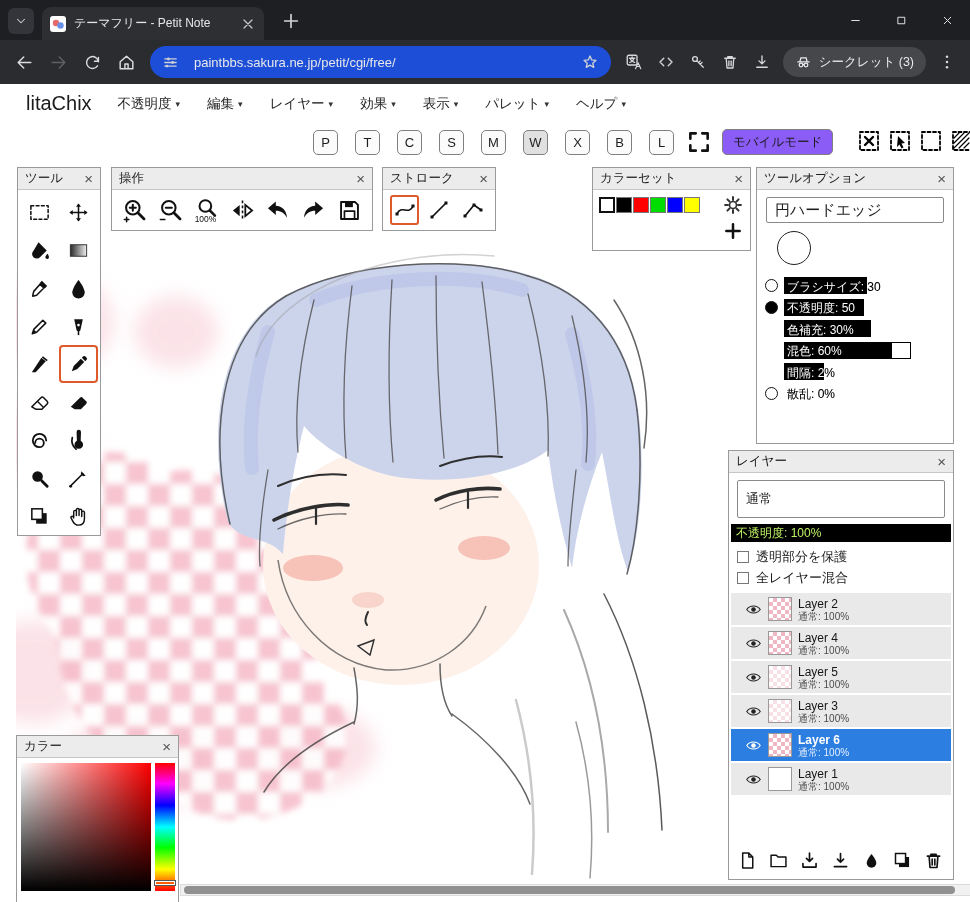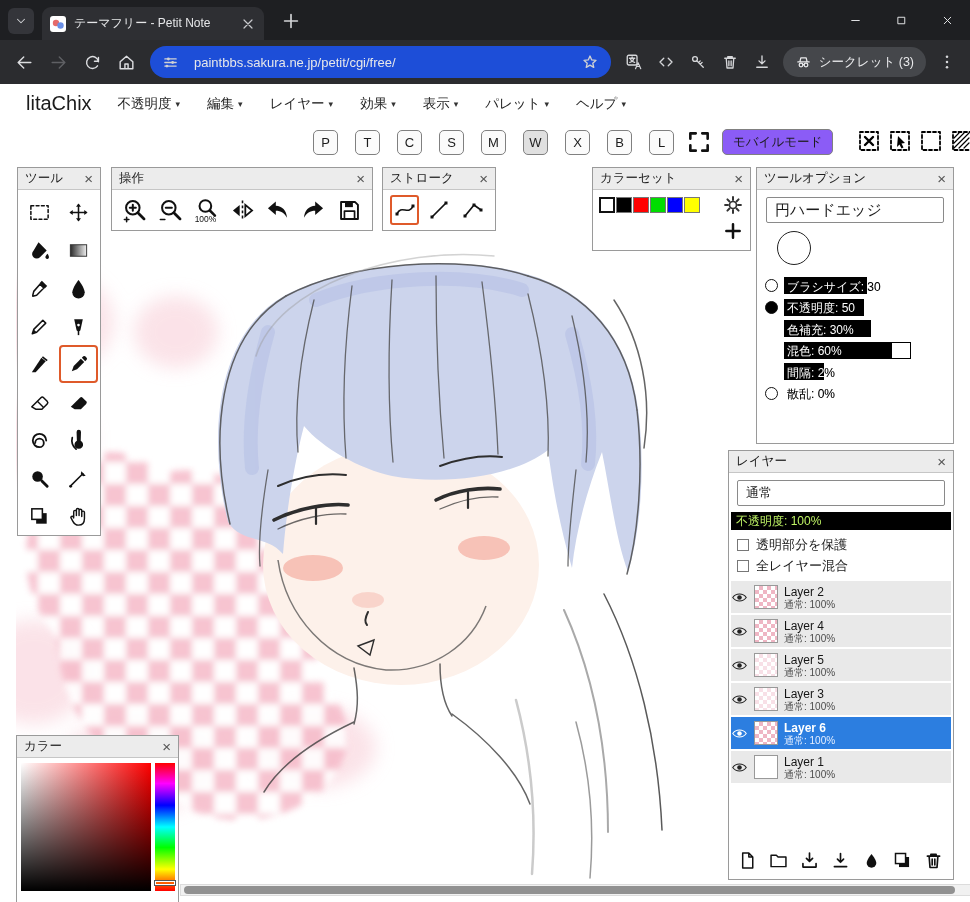--- a/index.html
+++ b/index.html
@@ -83,27 +83,27 @@
 #sliders{padding:6px 10px 0 8px}
 .srow{display:flex;align-items:center;height:21.5px}
 .radio{width:13px;height:13px;border:1.5px solid #111;border-radius:50%;margin-right:6px;flex:none;background:#fff}
 .radio.filled{background:#000}
 .rspace{width:19px;flex:none}
 .slider{flex:1;position:relative;height:17px;background:#fff}
 .sfill{position:absolute;left:0;top:0;bottom:0;background:#000}
 .strack{position:absolute;left:0;top:0;bottom:0;border:1px solid #000}
 .slabel{position:absolute;left:3px;top:1.5px;font-size:12px;color:#fff;mix-blend-mode:difference;white-space:nowrap}
 .layers-panel{left:712px;top:366px;width:226px;height:430px}
-.blend-mode{margin:7px 8px 6px;height:26px;border:1px solid #8a8a8a;border-radius:2px;font-size:13px;color:#1c1c1c;display:flex;align-items:center;padding:0 8px}
+.blend-mode{margin:7px 8px 6px;height:38px;border:1px solid #8a8a8a;border-radius:2px;font-size:13px;color:#1c1c1c;display:flex;align-items:center;padding:0 8px}
 .lopacity{margin:0 2px;height:18px;background:#000;color:#bef264;font-size:12px;display:flex;align-items:center;padding-left:5px}
 #layer-checks{padding:4px 8px 2px}
 .chk{display:flex;align-items:center;gap:7px;font-size:13px;color:#1c1c1c;height:21px}
 .chkbox{width:12px;height:12px;border:1px solid #777;background:#fff;flex:none}
 #layer-list{padding:3px 2px 0}
-.lrow{display:flex;align-items:center;gap:6px;height:32px;background:#e9e9e9;margin-bottom:2px;padding:0 0}
+.lrow{display:flex;align-items:center;gap:6px;height:32px;background:#e9e9e9;margin-bottom:2px;padding:0 14px}
 .lrow.selected{background:#2c7ee0}
 .leye{width:17px;height:17px;color:#222;flex:none}
 .lrow.selected .leye{color:#fff}
 .lthumb{width:24px;height:24px;background:#fff;border:1px solid #999;flex:none}
 .thumb-checker{background-color:#fff;background-image:linear-gradient(45deg,#efb6c4 25%,transparent 25%,transparent 75%,#efb6c4 75%),linear-gradient(45deg,#efb6c4 25%,transparent 25%,transparent 75%,#efb6c4 75%);background-position:0 0,4px 4px;background-size:8px 8px}
 .thumb-light{background-color:#fff;background-image:linear-gradient(45deg,#f8e0e7 25%,transparent 25%,transparent 75%,#f8e0e7 75%),linear-gradient(45deg,#f8e0e7 25%,transparent 25%,transparent 75%,#f8e0e7 75%);background-position:0 0,4px 4px;background-size:8px 8px}
 .thumb-white{background:#fff}
 .lname{font-size:12px;color:#161616;display:block;line-height:14px}
 .linfo{font-size:10px;color:#4c4c4c;display:block;line-height:11px}
 .lrow.selected .lname{color:#fff;font-weight:bold}

